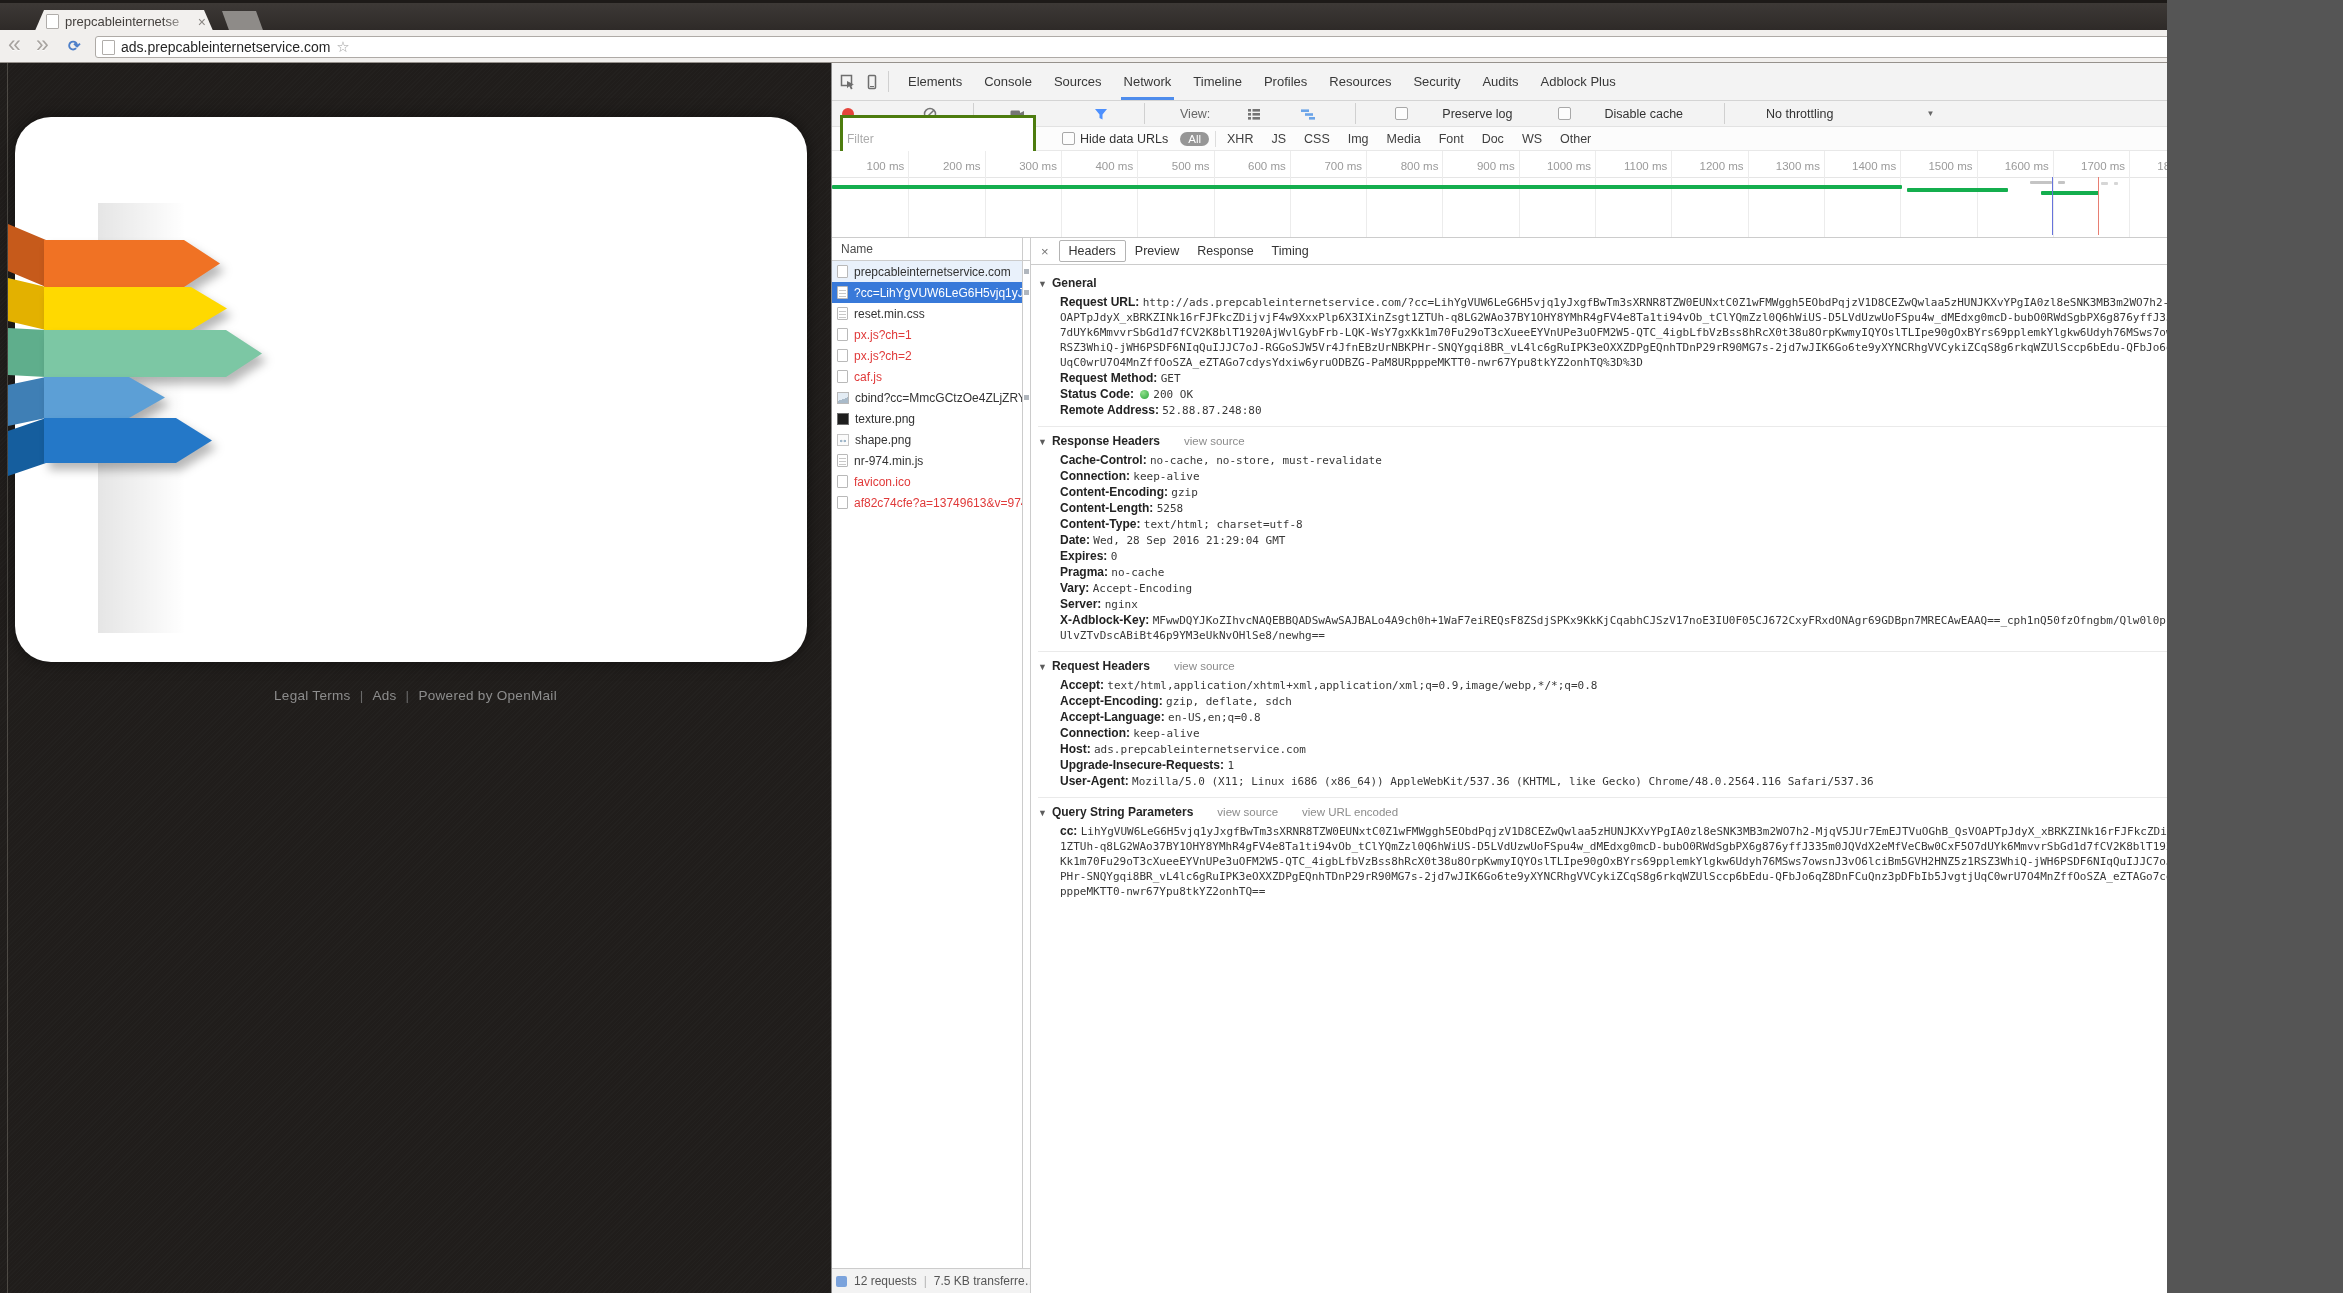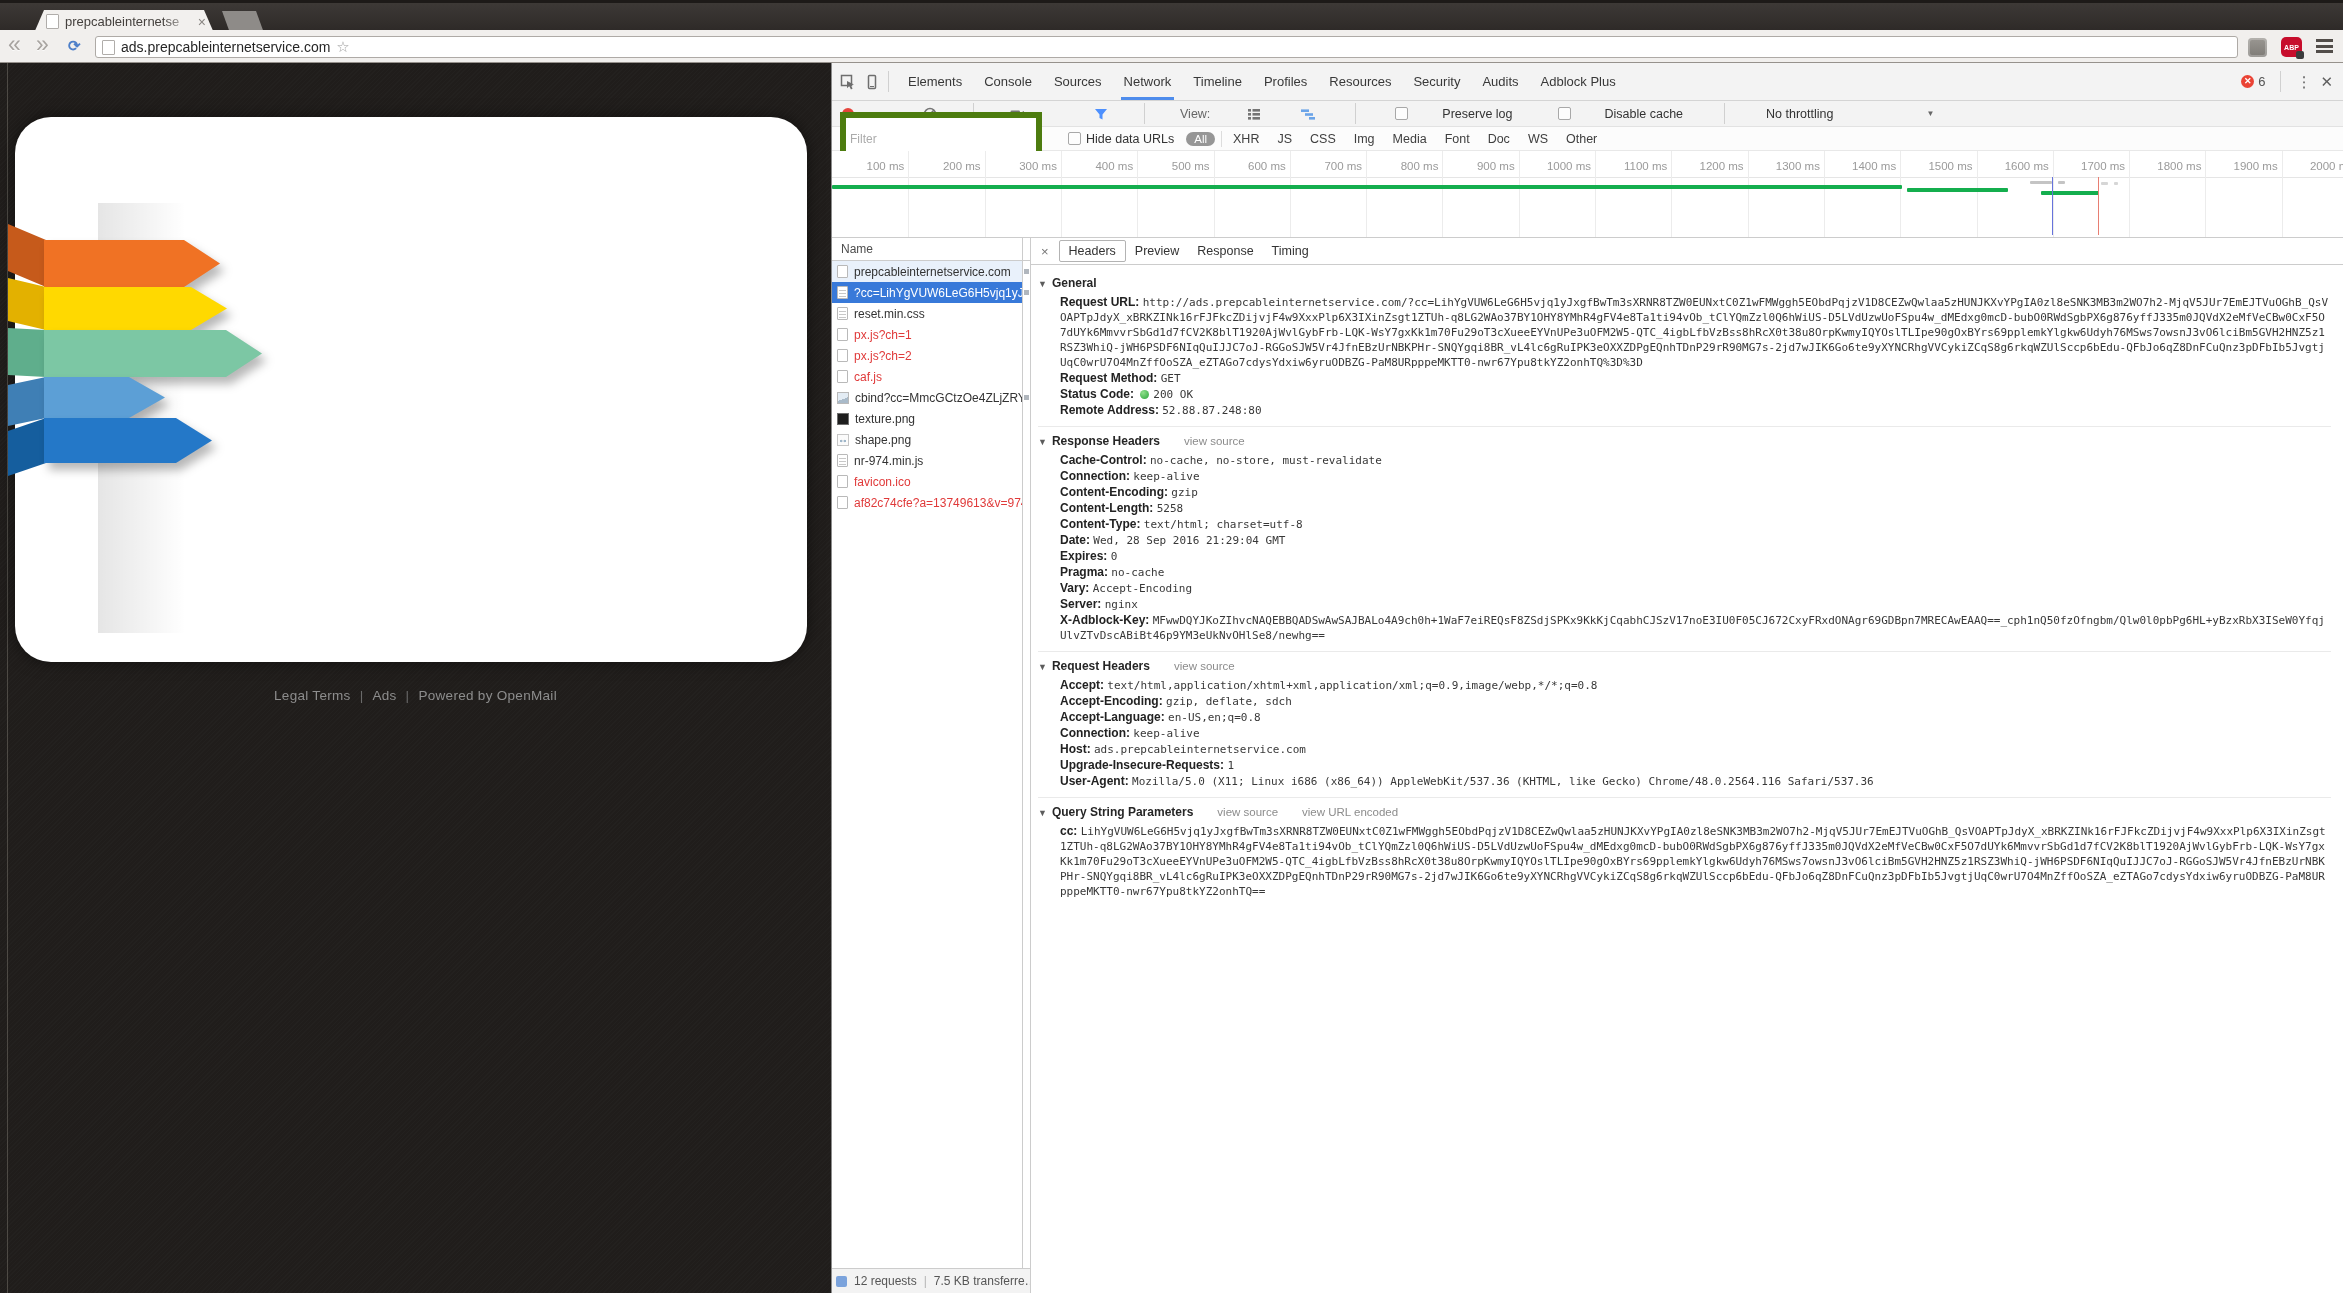--- a/index.html
+++ b/index.html
@@ -1,16 +1,16 @@
 <!DOCTYPE html>
 <html><head>
 <meta charset="utf-8">
 <style>
   html,body{margin:0;padding:0;background:#555;}
-  #screen{position:relative;width:2343px;height:1293px;overflow:hidden;background:#f0abfc;
+  #screen{position:relative;width:2167px;height:1293px;overflow:hidden;background:#f0abfc;
           font-family:"Liberation Sans",sans-serif;-webkit-font-smoothing:antialiased;}
 
   
   .tabstrip{position:absolute;left:0;top:0;width:100%;height:30px;
             background:linear-gradient(#3d3936,#2e2a28);border-top:3px solid #1d1a18;box-sizing:border-box;}
   .tab{position:absolute;left:34px;top:7px;width:180px;height:23px;background:#f2f0ee;
        clip-path:polygon(10px 0,170px 0,180px 23px,0 23px);
        display:flex;align-items:center;padding:0 8px 0 12px;box-sizing:border-box;gap:6px;}
   .tab-title{font-size:13px;color:#45413e;white-space:nowrap;overflow:hidden;flex:1;
              -webkit-mask-image:linear-gradient(90deg,#000 78%,transparent);mask-image:linear-gradient(90deg,#000 78%,transparent);}
@@ -73,21 +73,21 @@
   .tb-gap{width:10px;flex:none;}
   .icon16{width:16px;height:16px;flex:none;display:block;}
   .cb{width:11px;height:11px;border:1px solid #a8a8a8;border-radius:2px;background:#fdfdfd;flex:none;}
   .tb-label{font-size:12.5px;color:#333;margin-left:5px;white-space:nowrap;}
   .view-label{font-size:12.5px;color:#666;}
   .throttle{font-size:12.5px;color:#333;}
   .dd-arrow{font-size:8px;color:#666;margin-left:64px;}
 
   .dt-filterbar{position:absolute;left:0;top:64px;width:100%;height:24px;background:#fcfcfc;
                 border-bottom:1px solid #e8e8e8;box-sizing:border-box;display:flex;align-items:center;padding-left:8px;}
-  .filter-input{width:182px;height:17px;border:6px solid #4d7c0f;font-size:12px;padding:12px 4px;color:#333;
+  .filter-input{width:182px;height:17px;border:3px solid #4d7c0f;font-size:12px;padding:12px 4px;color:#333;
                 font-family:"Liberation Sans",sans-serif;outline:none;}
   .filter-input::placeholder{color:#ababab;}
   .type-pill{background:#969696;color:#fff;border-radius:8px;padding:1px 8px;font-size:11.5px;margin:0 4px;}
   .type-item{font-size:12.5px;color:#404040;margin:0 9px;}
   .type-sep{width:1px;height:16px;background:#ddd;margin:0 2px;}
 
   .dt-overview{position:absolute;left:0;top:88px;width:100%;height:87px;background:#fff;
                border-bottom:1px solid #ccc;overflow:hidden;box-sizing:border-box;}
   .gridline{position:absolute;top:0;bottom:0;width:1px;background:#ececec;}
   .tick-label{position:absolute;top:9px;width:70px;text-align:right;font-size:11.5px;color:#9a9a9a;white-space:nowrap;}

